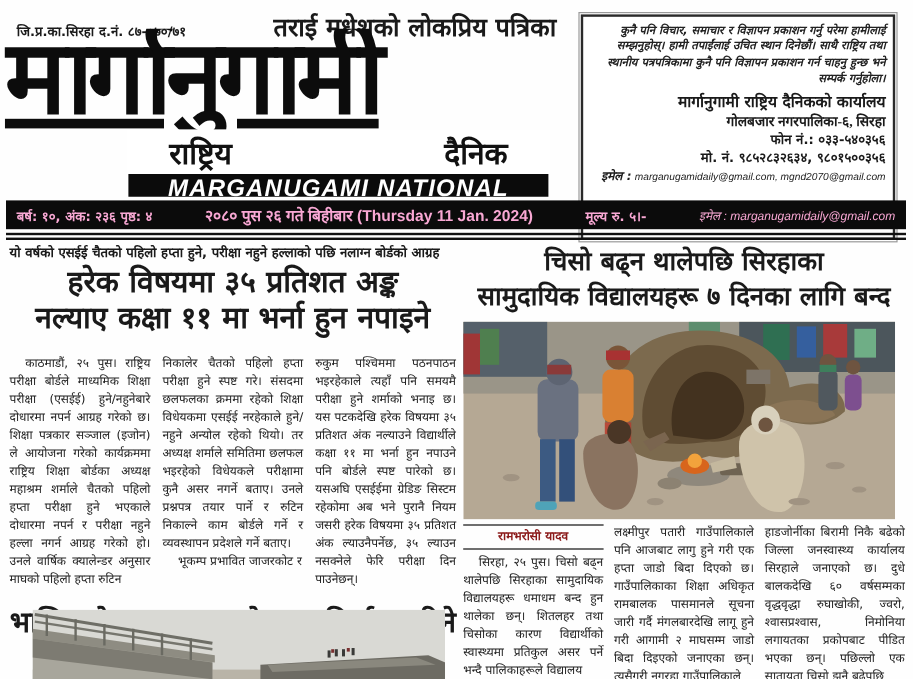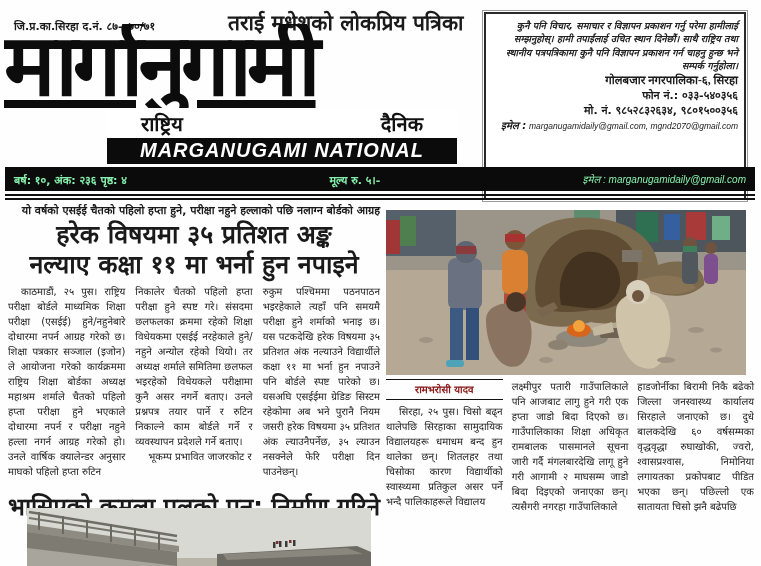--- a/index.html
+++ b/index.html
@@ -18,21 +18,21 @@
     position:absolute; left:0; top:-14px; width:100%; text-align:left;
     font-size:86px; font-weight:bold; letter-spacing:-5px; white-space:nowrap;
     color:#0c0c0c; line-height:1.3;text-decoration:underline;
   }
   .logo-subbox {
     position:absolute; left:102px; top:84px; width:352px; background:#fff;
     border:1px solid #fff; z-index:2;
   }
   .logo-subrow {
     display:flex; justify-content:space-between; padding:1px 34px;
-    font-size:20px; font-weight:bold; color:#111; background:#fff;
+    font-size:25px; font-weight:bold; color:#111; background:#fff;
   }
   .logo-eng {
     background:#0b0b0b; color:#fff; text-align:center; font-size:20px;
     font-weight:bold; font-style:italic; letter-spacing:1px; padding:1px 0 3px;
     font-family:"Liberation Sans",sans-serif;
   }
   .contact-box {
     position:absolute; left:484px; top:12px; width:262px; height:188px;
     border:2px solid #2a2a2a; outline:1px solid #9a9a9a; outline-offset:1px;
     background:#fff; padding:5px 6px 2px; text-align:right;
@@ -40,34 +40,34 @@
   .contact-notice { font-size:9.5px; line-height:1.4; font-style:italic; font-weight:bold; color:#222; }
   .contact-title { font-size:13px; font-weight:bold; margin-top:3px; }
   .contact-addr { font-size:11.5px; font-weight:bold;font-family:Liberation Serif, serif; }
   .contact-phone,.contact-mobile { font-size:11px; font-weight:bold; }
   .contact-email { font-size:8.5px; margin-top:1px; }
   .contact-email .lbl { font-weight:bold; font-style:italic; font-size:10px; }
   .contact-email .adr { font-style:italic; font-family:"Liberation Sans",sans-serif; }
   
   .datebar {
     position:absolute; left:5px; top:167px; width:750px; height:24px;
-    background:#0b0b0b; color:#86efac; display:flex; align-items:center;
+    background:#0b0b0b; color:#f9a8d4; display:flex; align-items:center;
     justify-content:space-between; padding:0 9px;
   }
   .datebar .issue { font-size:11px; font-weight:bold; }
   .datebar .date { font-size:13px; font-weight:bold; font-family:"Liberation Sans",sans-serif; }
   .datebar .price { font-size:11px; font-weight:bold; }
   .datebar .email { font-size:10px; font-style:italic; font-family:"Liberation Sans",sans-serif; }
   .double-rule { position:absolute; left:5px; top:194px; width:750px; height:6px;
     border-top:2px solid #111; border-bottom:2px solid #111; }
   
   .left-sec { position:absolute; left:8px; top:204px; width:372px; }
-  .kicker { text-align:right; font-size:11px; font-weight:bold; line-height:1.3; }
+  .kicker { text-align:left; font-size:11px; font-weight:bold; line-height:1.3; }
   .lead-headline { text-align:center; font-size:25px; font-weight:bold; line-height:1.2; margin-top:2px; }
-  .cols { display:flex; gap:10px; margin-top:4px; }
+  .cols { display:flex; gap:10px; margin-top:16px; }
   .col { flex:1; font-size:10px; line-height:1.5; text-align:justify; color:#222; }
   .col p.ind { text-indent:13px; }
   .bridge-headline { text-align:center; font-size:24px; font-weight:bold; margin-top:10px; }
   .bridge-photo { position:absolute; left:27px; top:508px; width:344px; height:58px; overflow:hidden; }
   
   .right-sec { position:absolute; left:386px; top:204px; width:368px; }
   .cold-headline { text-align:center; font-size:21.5px; font-weight:bold; line-height:1.35; }
   .fire-photo { width:360px; height:165px; margin-top:6px; overflow:hidden; }
   .cold-cols { display:flex; gap:9px; margin-top:4px; }
   .byline {
@@ -91,31 +91,33 @@
       <div class="logo-subrow">
         <span>राष्ट्रिय</span>
         <span>दैनिक</span>
       </div>
       <div class="logo-eng">MARGANUGAMI NATIONAL DAILY</div>
     </div>
   </div>
 
   <div class="contact-box">
     <div class="contact-notice">कुनै पनि विचार, समाचार र विज्ञापन प्रकाशन गर्नु परेमा हामीलाई सम्झनुहोस्। हामी तपाईंलाई उचित स्थान दिनेछौं। साथै राष्ट्रिय तथा स्थानीय पत्रपत्रिकामा कुनै पनि विज्ञापन प्रकाशन गर्न चाहनु हुन्छ भने सम्पर्क गर्नुहोला।</div>
+    <div class="contact-title">मार्गानुगामी राष्ट्रिय दैनिकको कार्यालय</div>
     <div class="contact-addr">गोलबजार नगरपालिका-६, सिरहा</div>
     <div class="contact-phone">फोन नं.: ०३३-५४०३५६</div>
     <div class="contact-mobile">मो. नं. ९८५२८३२६३४, ९८०१५००३५६</div>
     <div class="contact-email">
       <span class="lbl">इमेल :</span>
       <span class="adr">marganugamidaily@gmail.com, mgnd2070@gmail.com</span>
     </div>
   </div>
 
   <div class="datebar">
     <span class="issue">बर्ष: १०, अंक: २३६ पृष्ठ: ४</span>
+    <span class="date">२०८० पुस २६ गते बिहीबार (Thursday 11 Jan. 2024)</span>
     <span class="price">मूल्य रु. ५।-</span>
     <span class="email">इमेल : marganugamidaily@gmail.com</span>
   </div>
   <div class="double-rule"></div>
 
   <div class="left-sec">
     <div class="kicker">यो वर्षको एसईई चैतको पहिलो हप्ता हुने, परीक्षा नहुने हल्लाको पछि नलाग्न बोर्डको आग्रह</div>
     <div class="lead-headline">
       <div>हरेक विषयमा ३५ प्रतिशत अङ्क</div>
       <div>नल्याए कक्षा ११ मा भर्ना हुन नपाइने</div>
@@ -164,20 +166,24 @@
           <rect x="266" y="32" width="2.5" height="6"></rect>
       </g>
       <g fill="#7a3030">
           <rect x="249" y="33" width="2.5" height="3"></rect>
           <rect x="262" y="32" width="2.5" height="3"></rect>
         </g>
     </svg>
   </div>
 
   <div class="right-sec">
+    <div class="cold-headline">
+      <div>चिसो बढ्न थालेपछि सिरहाका</div>
+      <div>सामुदायिक विद्यालयहरू ७ दिनका लागि बन्द</div>
+    </div>
 
     <div class="fire-photo">
       <svg width="360" height="165" viewBox="0 0 360 165">
 
         <rect x="0" y="0" width="360" height="165" fill="#b5a894"></rect>
         <rect x="0" y="0" width="360" height="60" fill="#9a9588"></rect>
 
         <rect x="0" y="0" width="70" height="46" fill="#55606a"></rect>
         <rect x="230" y="0" width="130" height="42" fill="#4c565c"></rect>
         <rect x="250" y="2" width="22" height="30" fill="#2f6f52"></rect>

